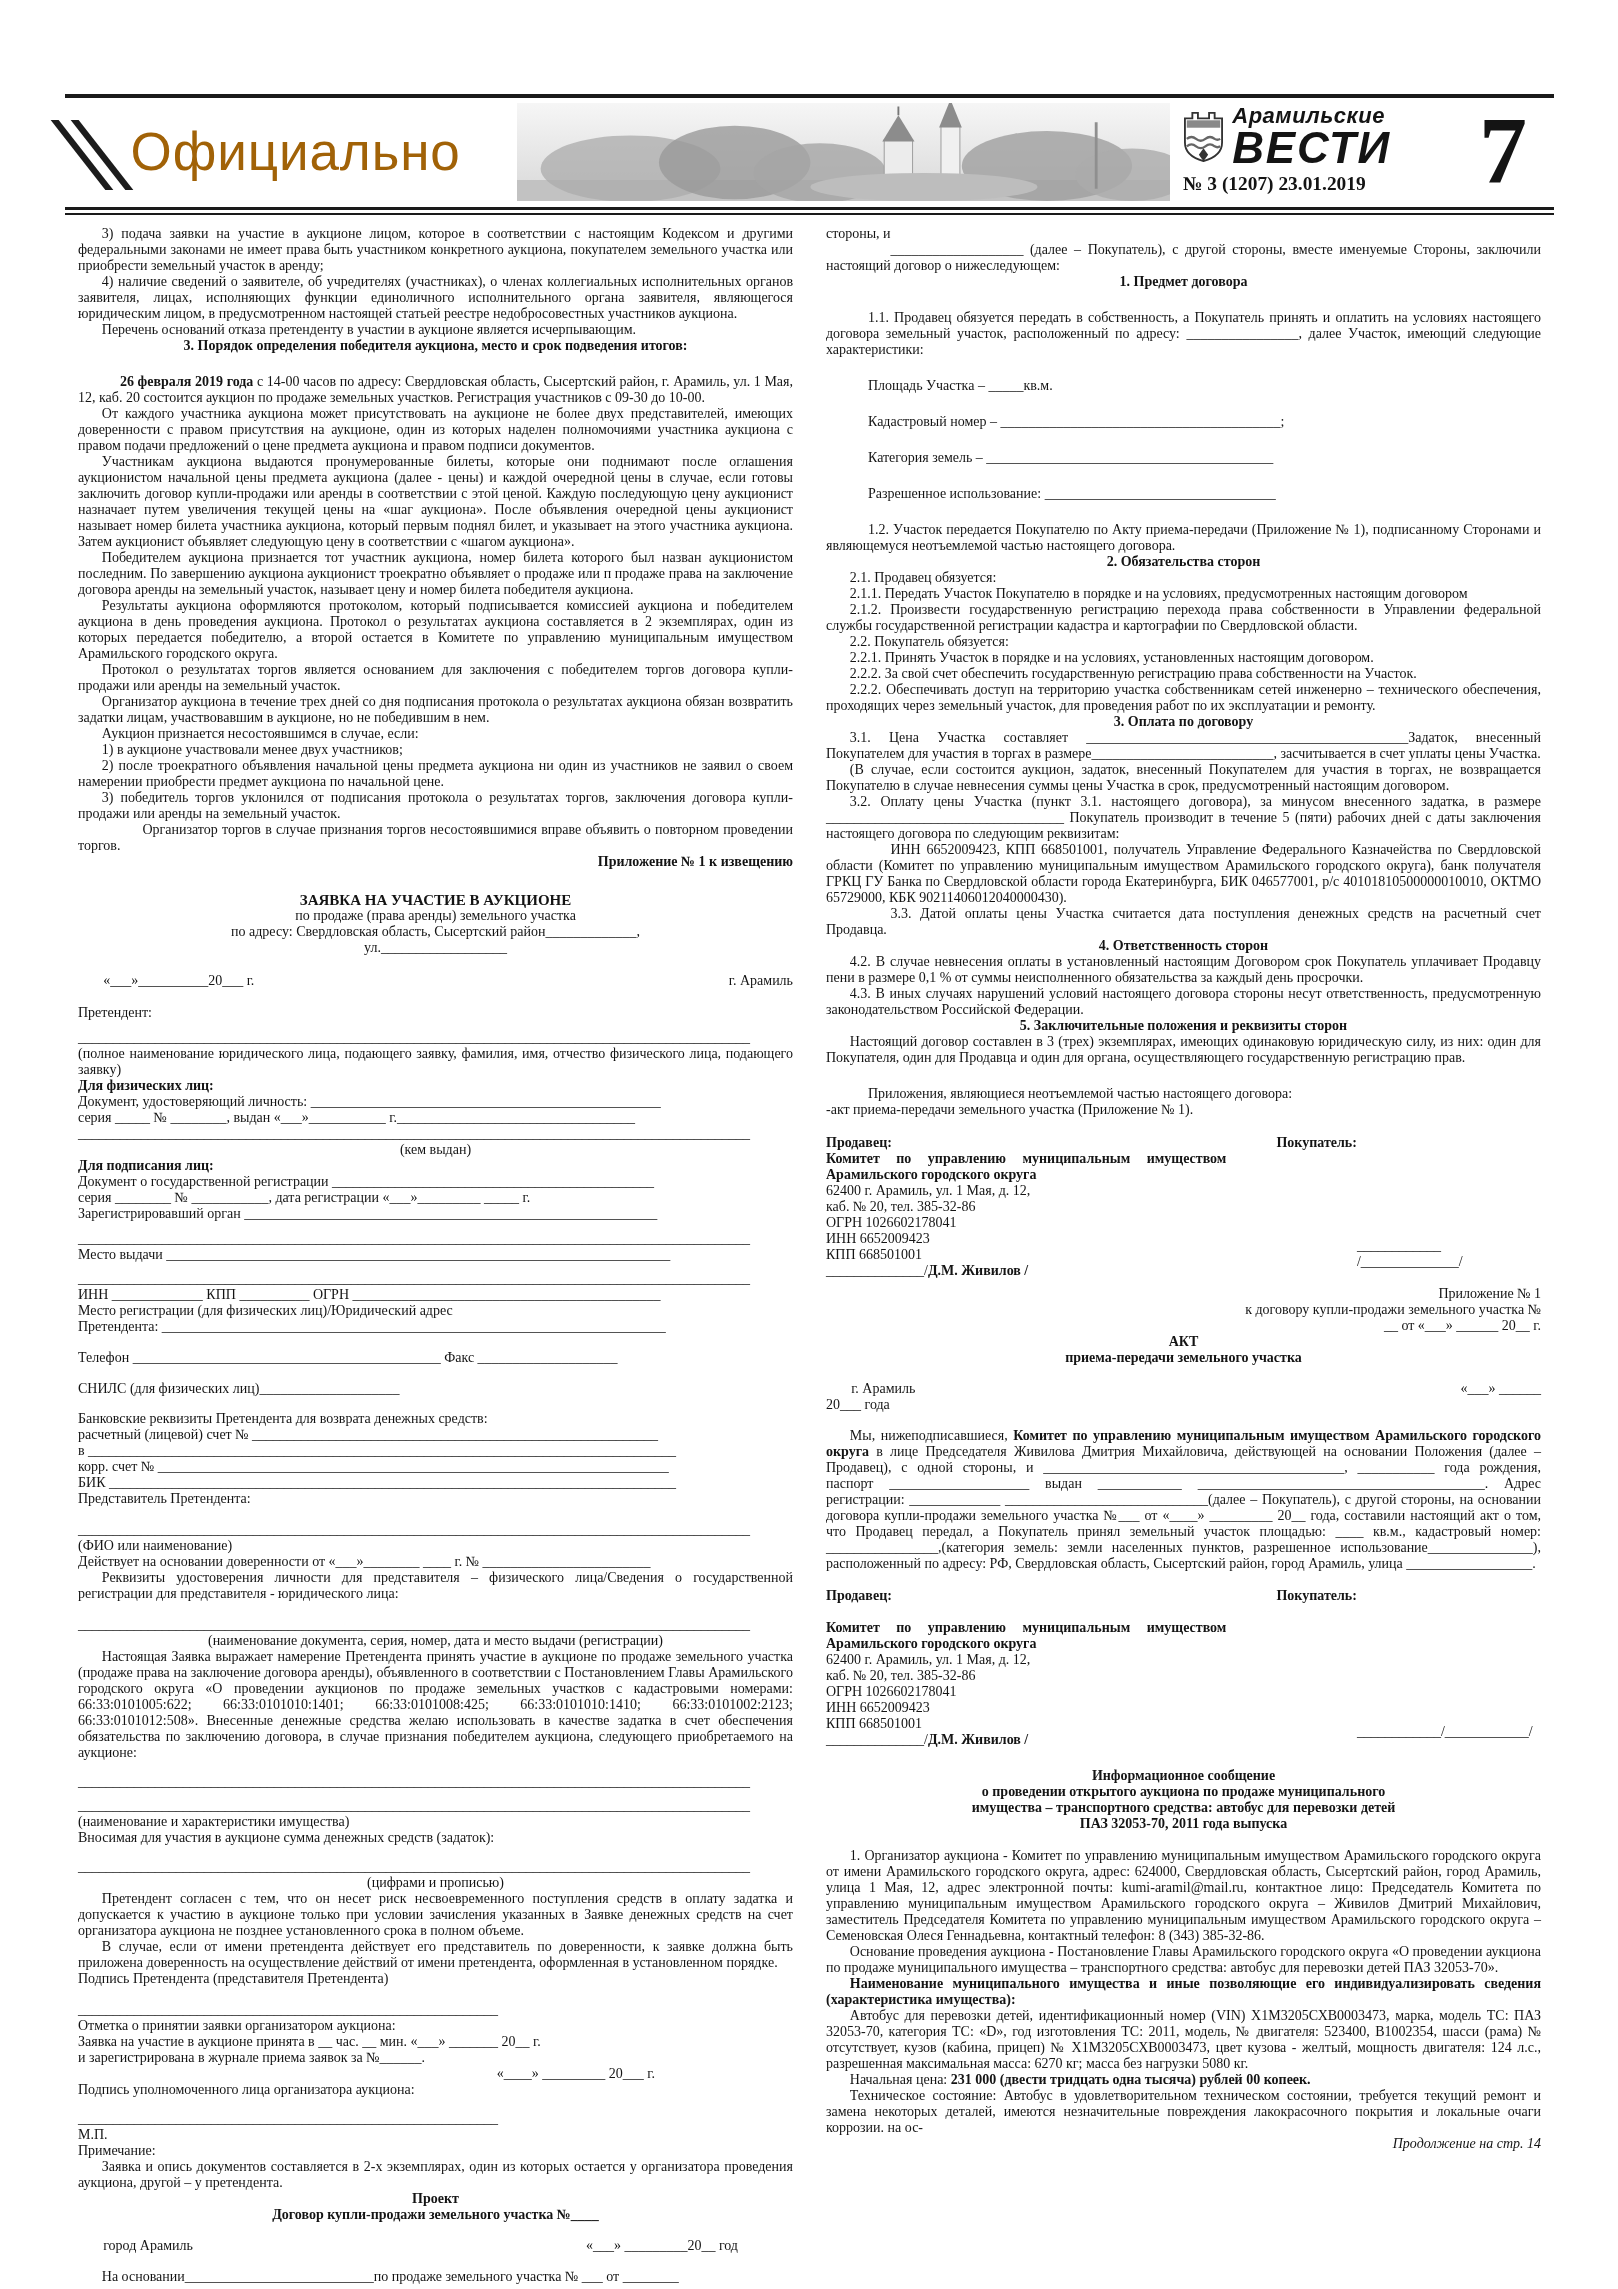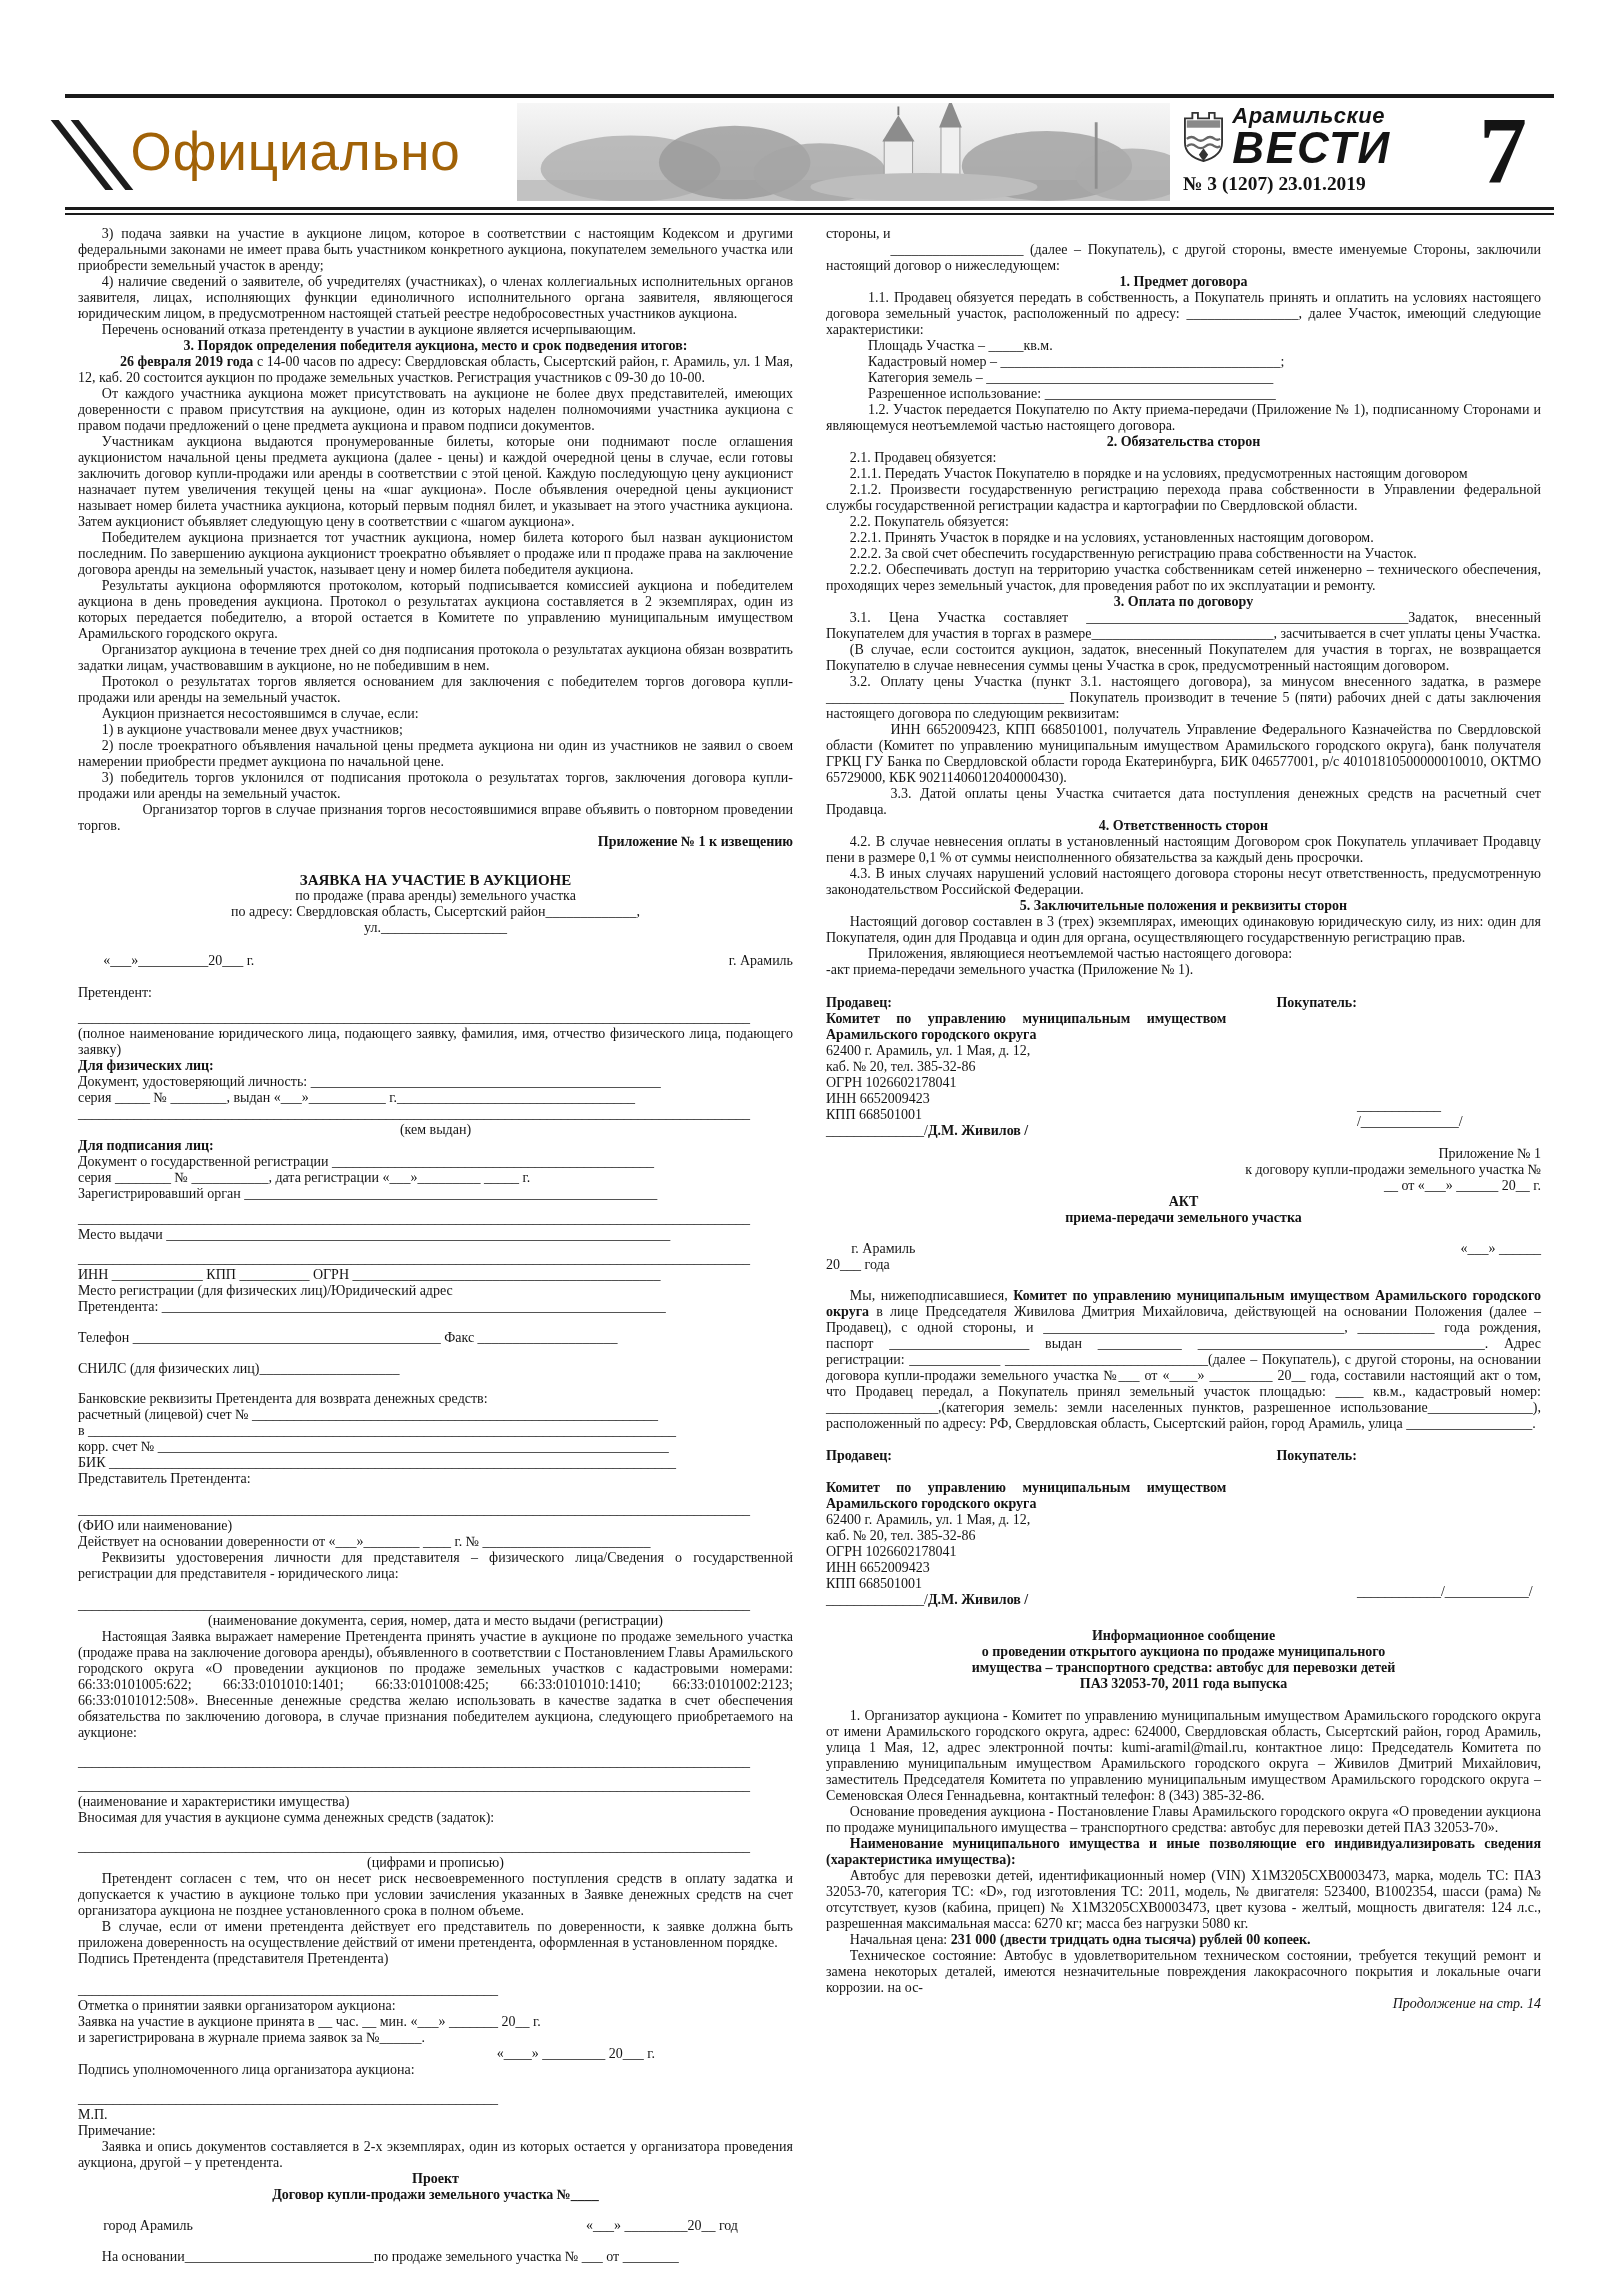--- a/index.html
+++ b/index.html
@@ -26,21 +26,21 @@
   .lg1{font-family:"Liberation Sans",sans-serif;font-style:italic;font-weight:bold;font-size:22px;line-height:22px;letter-spacing:0.5px;}
   .lg2{font-family:"Liberation Sans",sans-serif;font-style:italic;font-weight:bold;font-size:44px;line-height:41px;letter-spacing:1.8px;}
   .issue{font-size:19.4px;font-weight:bold;margin-top:8.3px;}
   .pagenum{width:102px;flex:none;font-weight:bold;font-size:96px;line-height:105px;text-align:center;}
   
   .cols{display:flex;gap:33px;padding:11px 78px 0 78px;}
   .col{flex:1;min-width:0;}
   p{margin:0;}
   .j{text-align:justify;}
   .i{text-align:justify;text-indent:1.7em;}
-  .i2{text-align:justify;text-indent:3em;}
+  .i2{text-align:justify;text-indent:3em;margin-top:20px;}
   .i3{text-align:justify;text-indent:4.6em;}
   .c{text-align:center;}
   .cb{text-align:center;font-weight:bold;}
   .cb2{text-align:center;font-weight:bold;font-size:15px;}
   .r{text-align:right;}
   .rb{text-align:right;font-weight:bold;}
   .ri{text-align:right;font-style:italic;}
   .rp{text-align:right;padding-right:138px;}
   .bl{font-weight:bold;text-align:justify;}
   .ib{font-weight:bold;text-align:justify;text-indent:1.7em;}
@@ -120,22 +120,22 @@
     <div class="col" id="colL">
         <p class="i">3) подача заявки на участие в аукционе лицом, которое в соответствии с настоящим Кодексом и другими федеральными законами не имеет права быть участником конкретного аукциона, покупателем земельного участка или приобрести земельный участок в аренду;</p>
         <p class="i">4) наличие сведений о заявителе, об учредителях (участниках), о членах коллегиальных исполнительных органов заявителя, лицах, исполняющих функции единоличного исполнительного органа заявителя, являющегося юридическим лицом, в предусмотренном настоящей статьей реестре недобросовестных участников аукциона.</p>
         <p class="i">Перечень оснований отказа претенденту в участии в аукционе является исчерпывающим.</p>
         <p class="cb">3. Порядок определения победителя аукциона, место и срок подведения итогов:</p>
         <p class="i2"><span class="b">26 февраля 2019 года</span><span> с 14-00 часов по адресу: Свердловская область, Сысертский район, г. Арамиль, ул. 1 Мая, 12, каб. 20 состоится аукцион по продаже земельных участков. Регистрация участников с 09-30 до 10-00.</span></p>
         <p class="i">От каждого участника аукциона может присутствовать на аукционе не более двух представителей, имеющих доверенности с правом присутствия на аукционе, один из которых наделен полномочиями участника аукциона с правом подачи предложений о цене предмета аукциона и правом подписи документов.</p>
         <p class="i">Участникам аукциона выдаются пронумерованные билеты, которые они поднимают после оглашения аукционистом начальной цены предмета аукциона (далее - цены) и каждой очередной цены в случае, если готовы заключить договор купли-продажи или аренды в соответствии с этой ценой. Каждую последующую цену аукционист назначает путем увеличения текущей цены на «шаг аукциона». После объявления очередной цены аукционист называет номер билета участника аукциона, который первым поднял билет, и указывает на этого участника аукциона. Затем аукционист объявляет следующую цену в соответствии с «шагом аукциона».</p>
         <p class="i">Победителем аукциона признается тот участник аукциона, номер билета которого был назван аукционистом последним. По завершению аукциона аукционист троекратно объявляет о продаже или п продаже права на заключение договора аренды на земельный участок, называет цену и номер билета победителя аукциона.</p>
         <p class="i">Результаты аукциона оформляются протоколом, который подписывается комиссией аукциона и победителем аукциона в день проведения аукциона. Протокол о результатах аукциона составляется в 2 экземплярах, один из которых передается победителю, а второй остается в Комитете по управлению муниципальным имуществом Арамильского городского округа.</p>
+        <p class="i">Протокол о результатах торгов является основанием для заключения с победителем торгов договора купли-продажи или аренды на земельный участок.</p>
         <p class="i">Организатор аукциона в течение трех дней со дня подписания протокола о результатах аукциона обязан возвратить задатки лицам, участвовавшим в аукционе, но не победившим в нем.</p>
-        <p class="i">Протокол о результатах торгов является основанием для заключения с победителем торгов договора купли-продажи или аренды на земельный участок.</p>
         <p class="i">Аукцион признается несостоявшимся в случае, если:</p>
         <p class="i">1) в аукционе участвовали менее двух участников;</p>
         <p class="i">2) после троекратного объявления начальной цены предмета аукциона ни один из участников не заявил о своем намерении приобрести предмет аукциона по начальной цене.</p>
         <p class="i">3) победитель торгов уклонился от подписания протокола о результатах торгов, заключения договора купли-продажи или аренды на земельный участок.</p>
         <p class="i3">Организатор торгов в случае признания торгов несостоявшимися вправе объявить о повторном проведении торгов.</p>
         <p class="rb">Приложение № 1 к извещению</p>
         <div style="height: 22px;"></div>
         <p class="cb2">ЗАЯВКА НА УЧАСТИЕ В АУКЦИОНЕ</p>
         <p class="c">по продаже (права аренды) земельного участка</p>
         <p class="c">по адресу: Свердловская область, Сысертский район_____________,</p>

